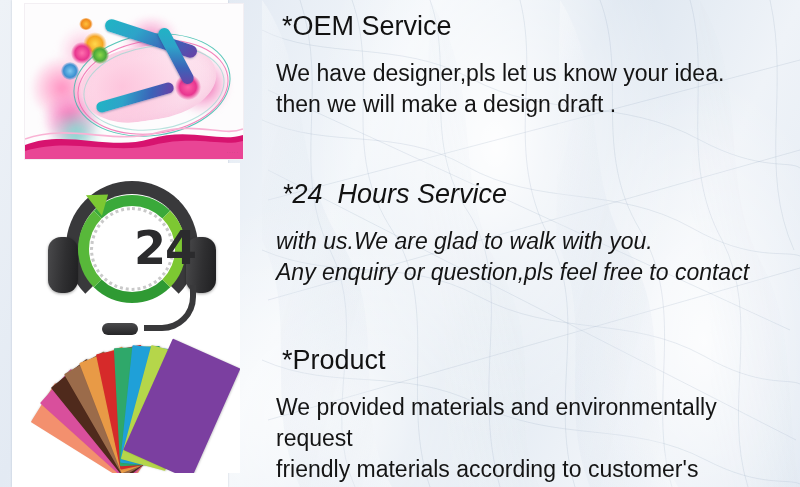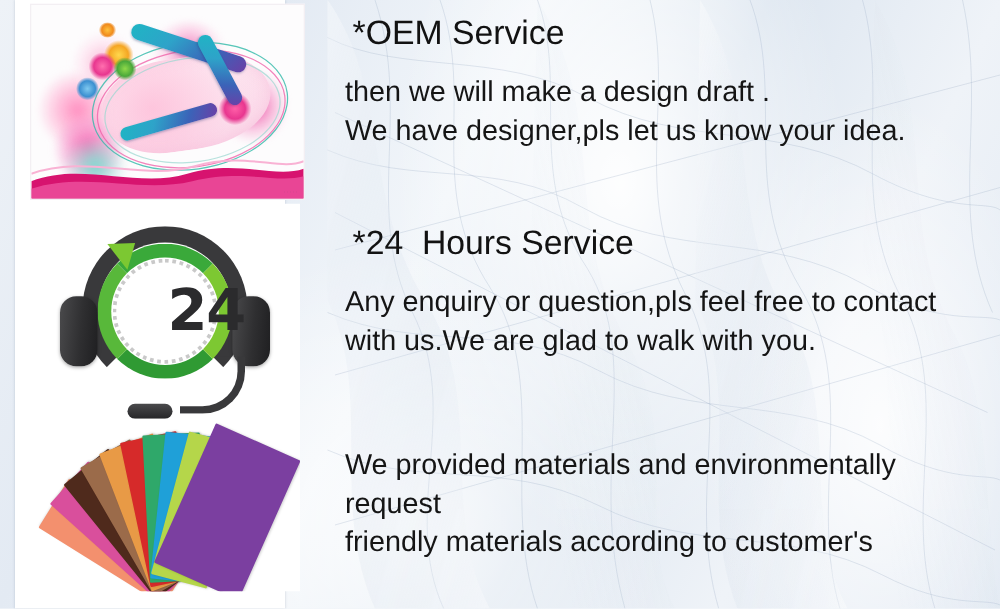--- a/index.html
+++ b/index.html
@@ -233,21 +233,21 @@
   
   .content {
     position: absolute;
     left: 258px;
     top: 0;
     width: 542px;
     height: 487px;
   }
   .section { position: absolute; left: 0; width: 542px; }
   .section-1 { top: 8px; }
-  .section-2 { top: 176px; }
+  .section-2 { top: 176px; font-style: italic; }
   .section-3 { top: 342px; }
 
   .sec-heading {
     margin: 0 0 0 24px;
     font-size: 27px;
     font-weight: normal;
     color: #121212;
     letter-spacing: 0px;
     line-height: 36px;
     white-space: pre;
@@ -367,34 +367,35 @@
       <div class="sheet" style="transform:rotate(24deg); width:74px; height:122px; background:#7b3fa0;"></div>
     </div>
 
   </div>
 
   <div class="content">
 
     <div class="section section-1">
       <h2 class="sec-heading">*OEM Service</h2>
       <div class="sec-body">
+        <p>We have designer,pls let us know your idea.</p>
         <p>then we will make a design draft .</p>
-        <p>We have designer,pls let us know your idea.</p>
       </div>
     </div>
 
     <div class="section section-2">
       <h2 class="sec-heading">*24  Hours Service</h2>
       <div class="sec-body">
+        <p>with us.We are glad to walk with you.</p>
         <p>Any enquiry or question,pls feel free to contact</p>
-        <p>with us.We are glad to walk with you.</p>
       </div>
     </div>
 
     <div class="section section-3">
+      <h2 class="sec-heading">*Product</h2>
       <div class="sec-body">
         <p>We provided materials and environmentally</p>
         <p>request</p>
         <p>friendly materials according to customer's</p>
       </div>
     </div>
 
   </div>
 </div>
 

